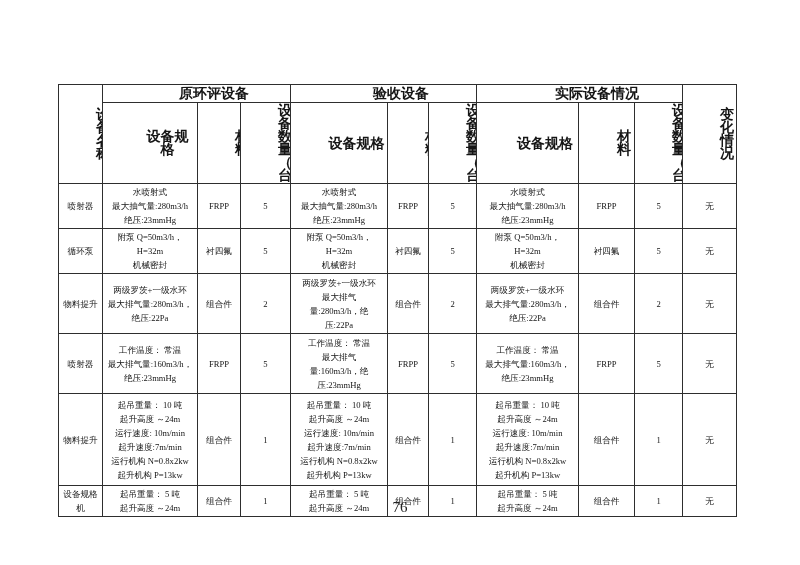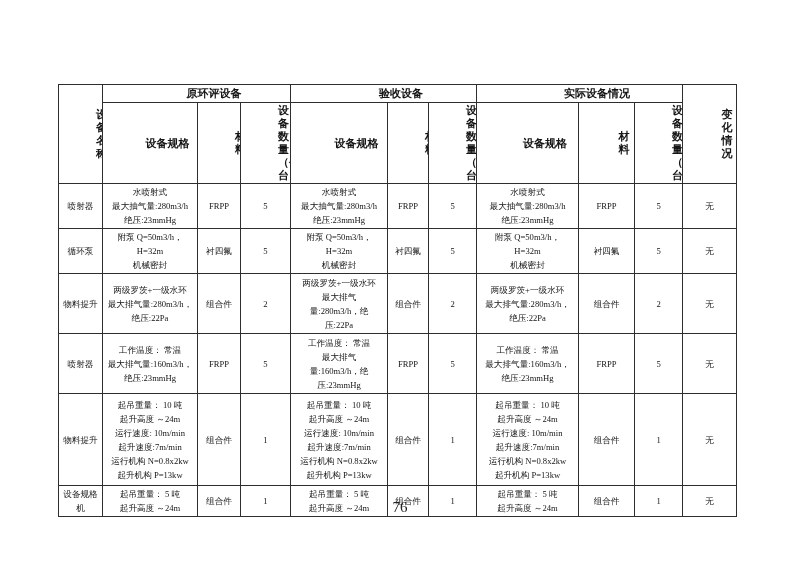--- a/index.html
+++ b/index.html
@@ -24,21 +24,21 @@
   .equip-table th, .equip-table td {
     border: 1px solid #2e2e2e;
     padding: 1px 2px;
     text-align: center;
     vertical-align: middle;
     white-space: pre-line;
     overflow: hidden;
   }
   .equip-table thead th {
     font-weight: bold;
-    font-size: 11px;
+    font-size: 14px;
     line-height: 13px;
     padding-left: 37px;
   }
   .group-row th { height: 18px; }
   .sub-row th { height: 28px; margin-left: 20px; }
   .equip-table tbody td {
     font-size: 8.6px;
     line-height: 14px;
   }
   tr.r1 { height: 44px; }

